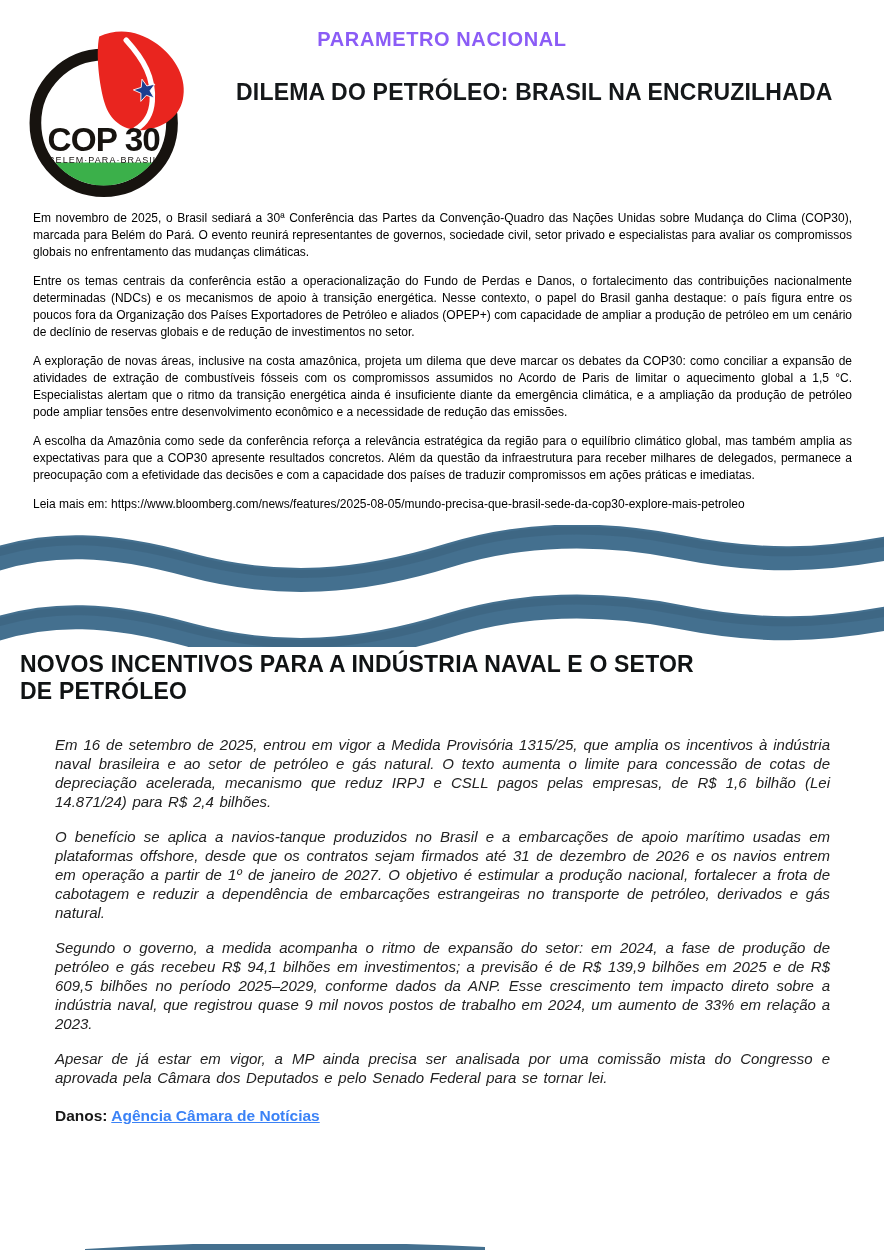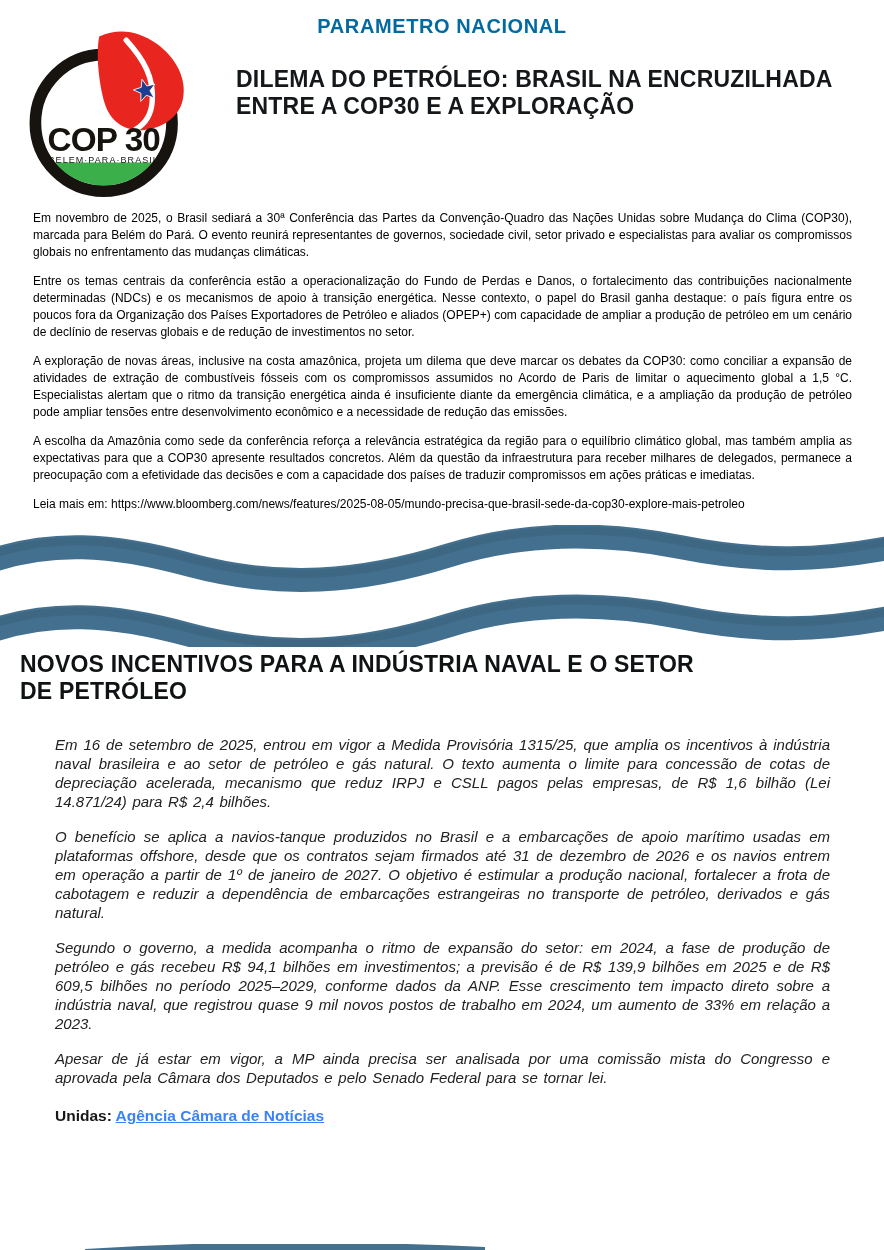--- a/index.html
+++ b/index.html
@@ -3,22 +3,22 @@
 <meta charset="utf-8">
 <style>
   html,body{margin:0;padding:0;background:#ffffff;}
   body{width:884px;height:1250px;overflow:hidden;position:relative;
        font-family:"Liberation Sans",sans-serif;color:#1f1f1f;}
   .page{width:884px;height:1250px;position:relative;background:#fff;}
 
   
   .header{position:relative;height:202px;}
   .logo-wrap{position:absolute;left:20px;top:24px;width:180px;height:178px;}
-  .kicker{margin:0;padding-top:15px;text-align:center;
-          font-size:20px;font-weight:bold;letter-spacing:.6px;color:#0369a1;}
+  .kicker{margin:0;padding-top:28px;text-align:center;
+          font-size:20px;font-weight:bold;letter-spacing:.6px;color:#8b5cf6;}
   .main-title{margin:28px 24px 0 236px;text-align:left;
           font-size:23px;line-height:27px;font-weight:bold;letter-spacing:.2px;color:#15181a;}
 
   
   .article1{margin:8px 32px 0 33px;}
   .article1 p{margin:0 0 12px 0;font-size:12px;line-height:17px;
           text-align:justify;color:#000000;}
   .readmore{margin-top:13px;font-size:14px;line-height:17.5px;}
   .readmore .url{overflow-wrap:anywhere;}
 
@@ -58,21 +58,20 @@
 
         <text x="93" y="141" text-anchor="middle" font-family="Liberation Sans, sans-serif" font-size="37" font-weight="bold" letter-spacing="-1" fill="#17130f">COP 30</text>
         <text x="93" y="155" text-anchor="middle" font-family="Liberation Sans, sans-serif" font-size="10" letter-spacing="1.2" fill="#17130f">BELEM·PARA·BRASIL</text>
       </svg>
     </div>
 
     <div class="kicker">PARAMETRO NACIONAL</div>
 
     <div class="main-title">
       <div>DILEMA DO PETRÓLEO: BRASIL NA ENCRUZILHADA</div>
-      <div>ENTRE A COP30 E A EXPLORAÇÃO</div>
     </div>
   </div>
 
   <div class="article1">
     <p>Em novembro de 2025, o Brasil sediará a 30ª Conferência das Partes da Convenção-Quadro das Nações Unidas sobre Mudança do Clima (COP30), marcada para Belém do Pará. O evento reunirá representantes de governos, sociedade civil, setor privado e especialistas para avaliar os compromissos globais no enfrentamento das mudanças climáticas.</p>
     <p>Entre os temas centrais da conferência estão a operacionalização do Fundo de Perdas e Danos, o fortalecimento das contribuições nacionalmente determinadas (NDCs) e os mecanismos de apoio à transição energética. Nesse contexto, o papel do Brasil ganha destaque: o país figura entre os poucos fora da Organização dos Países Exportadores de Petróleo e aliados (OPEP+) com capacidade de ampliar a produção de petróleo em um cenário de declínio de reservas globais e de redução de investimentos no setor.</p>
     <p>A exploração de novas áreas, inclusive na costa amazônica, projeta um dilema que deve marcar os debates da COP30: como conciliar a expansão de atividades de extração de combustíveis fósseis com os compromissos assumidos no Acordo de Paris de limitar o aquecimento global a 1,5 °C. Especialistas alertam que o ritmo da transição energética ainda é insuficiente diante da emergência climática, e a ampliação da produção de petróleo pode ampliar tensões entre desenvolvimento econômico e a necessidade de redução das emissões.</p>
     <p>A escolha da Amazônia como sede da conferência reforça a relevância estratégica da região para o equilíbrio climático global, mas também amplia as expectativas para que a COP30 apresente resultados concretos. Além da questão da infraestrutura para receber milhares de delegados, permanece a preocupação com a efetividade das decisões e com a capacidade dos países de traduzir compromissos em ações práticas e imediatas.</p>
     <p class="readmore"><span>Leia mais em: </span><span class="url">https://www.bloomberg.com/news/features/2025-08-05/mundo-precisa-que-brasil-sede-da-cop30-explore-mais-petroleo</span></p>
   </div>
@@ -89,19 +88,19 @@
     <div>DE PETRÓLEO</div>
   </div>
 
   <div class="article2">
     <p>Em 16 de setembro de 2025, entrou em vigor a Medida Provisória 1315/25, que amplia os incentivos à indústria naval brasileira e ao setor de petróleo e gás natural. O texto aumenta o limite para concessão de cotas de depreciação acelerada, mecanismo que reduz IRPJ e CSLL pagos pelas empresas, de R$ 1,6 bilhão (Lei 14.871/24) para R$ 2,4 bilhões.</p>
     <p>O benefício se aplica a navios-tanque produzidos no Brasil e a embarcações de apoio marítimo usadas em plataformas offshore, desde que os contratos sejam firmados até 31 de dezembro de 2026 e os navios entrem em operação a partir de 1º de janeiro de 2027. O objetivo é estimular a produção nacional, fortalecer a frota de cabotagem e reduzir a dependência de embarcações estrangeiras no transporte de petróleo, derivados e gás natural.</p>
     <p>Segundo o governo, a medida acompanha o ritmo de expansão do setor: em 2024, a fase de produção de petróleo e gás recebeu R$ 94,1 bilhões em investimentos; a previsão é de R$ 139,9 bilhões em 2025 e de R$ 609,5 bilhões no período 2025–2029, conforme dados da ANP. Esse crescimento tem impacto direto sobre a indústria naval, que registrou quase 9 mil novos postos de trabalho em 2024, um aumento de 33% em relação a 2023.</p>
     <p>Apesar de já estar em vigor, a MP ainda precisa ser analisada por uma comissão mista do Congresso e aprovada pela Câmara dos Deputados e pelo Senado Federal para se tornar lei.</p>
   </div>
 
-  <p class="fonte"><span>Unidas: </span><a>Agência Câmara de Notícias</a></p>
+  <p class="fonte"><span>Danos: </span><a>Agência Câmara de Notícias</a></p>
 
   <svg class="bottom-stroke" width="400" height="6" viewBox="0 0 400 6">
     <path d="M 0,10 Q 190,-2 400,8" fill="none" stroke="#44708f" stroke-width="10"></path>
   </svg>
 
 </div>
 
 </body></html>

